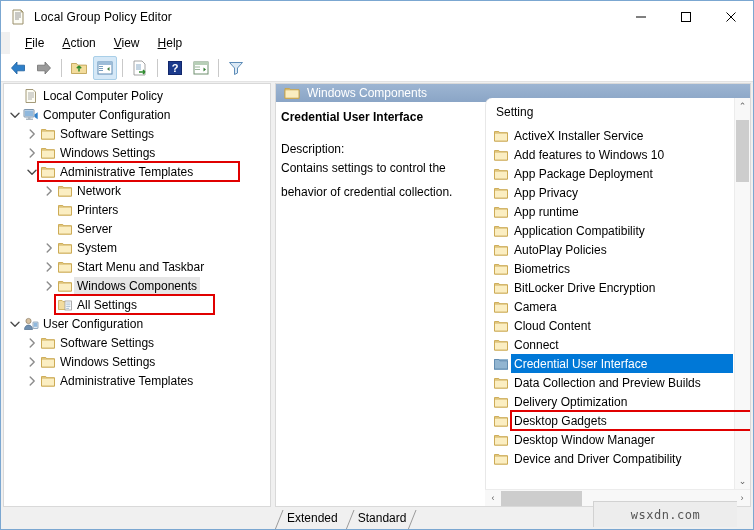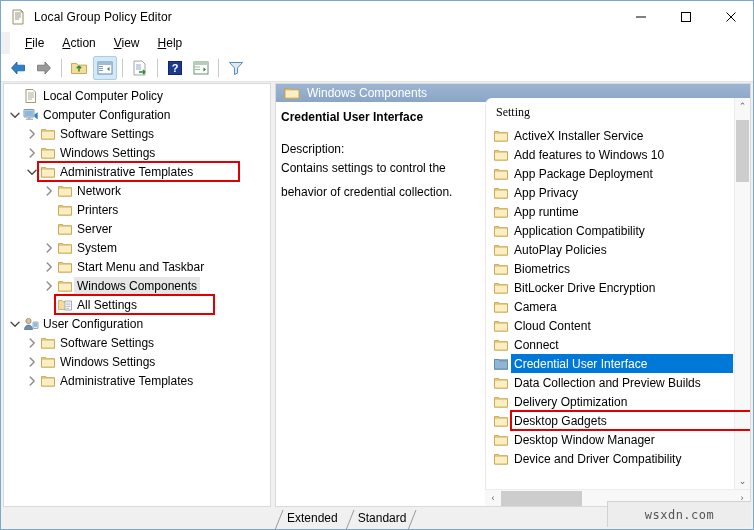--- a/index.html
+++ b/index.html
@@ -143,21 +143,21 @@
     position: absolute; left: 209px; top: 14px; right: 0; bottom: 0;
     background: #ffffff;
     border-top-left-radius: 7px;
     border-left: 1px solid #e8e8e8;
     overflow: hidden;
   }
   .list-head {
     height: 22px; display: flex; align-items: center;
     padding-left: 10px; padding-top: 6px;
   }
-  .list-head span { font-size: 12px; color: #000; font-family: Liberation Serif, serif; }
+  .list-head span { font-size: 12px; color: #000; }
   .listrows {
     position: absolute; left: 0; top: 28px; right: 16px; bottom: 17px;
     overflow: hidden;
   }
   .lrow {
     height: 19px; display: flex; align-items: center;
     padding-left: 7px; white-space: nowrap; position: relative;
   }
   .lrow .ticon { margin-right: 5px; }
   .lrow .llabel { font-size: 12px; color: #000; line-height: 16px; }
@@ -210,21 +210,21 @@
     padding: 0 8px 3px 12px;
   }
   .tab .slash-l, .tab .slash-r {
     position: absolute; top: 0; bottom: 0; width: 10px;
   }
   .tab .slash-l { left: 0; }
   .tab .slash-r { right: -4px; }
 
   
   .watermark {
-    position: absolute; right: 2px; bottom: 2px;
+    position: absolute; right: 16px; bottom: 2px;
     width: 144px; height: 26px;
     background: #ededed;
     border-left: 1px solid #d2d2d2;
     border-top: 1px solid #d2d2d2;
     display: flex; align-items: center; justify-content: center;
     font-family: "DejaVu Sans Mono", monospace;
     font-size: 12px; color: #555; letter-spacing: 0.5px;
   }
 
   

